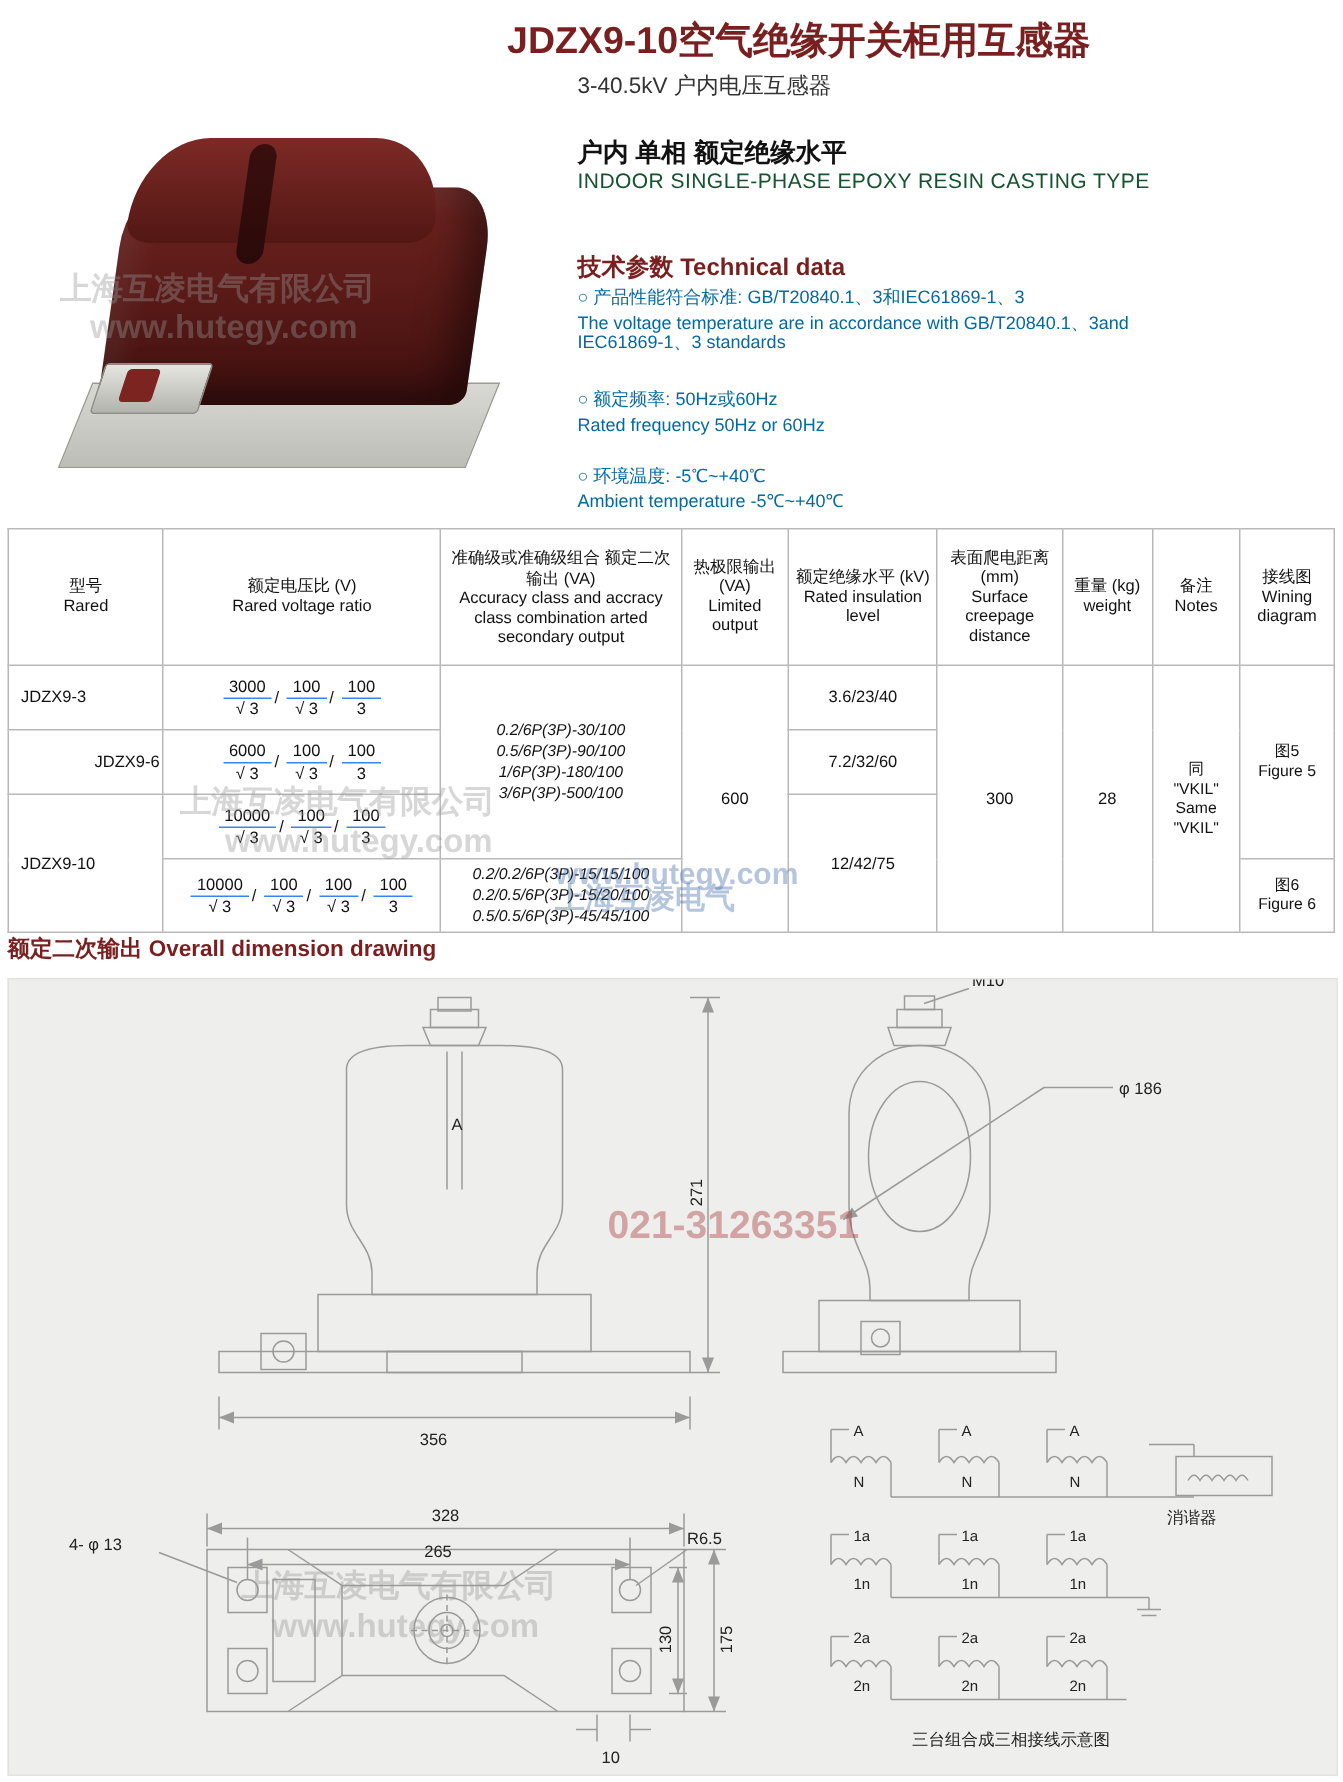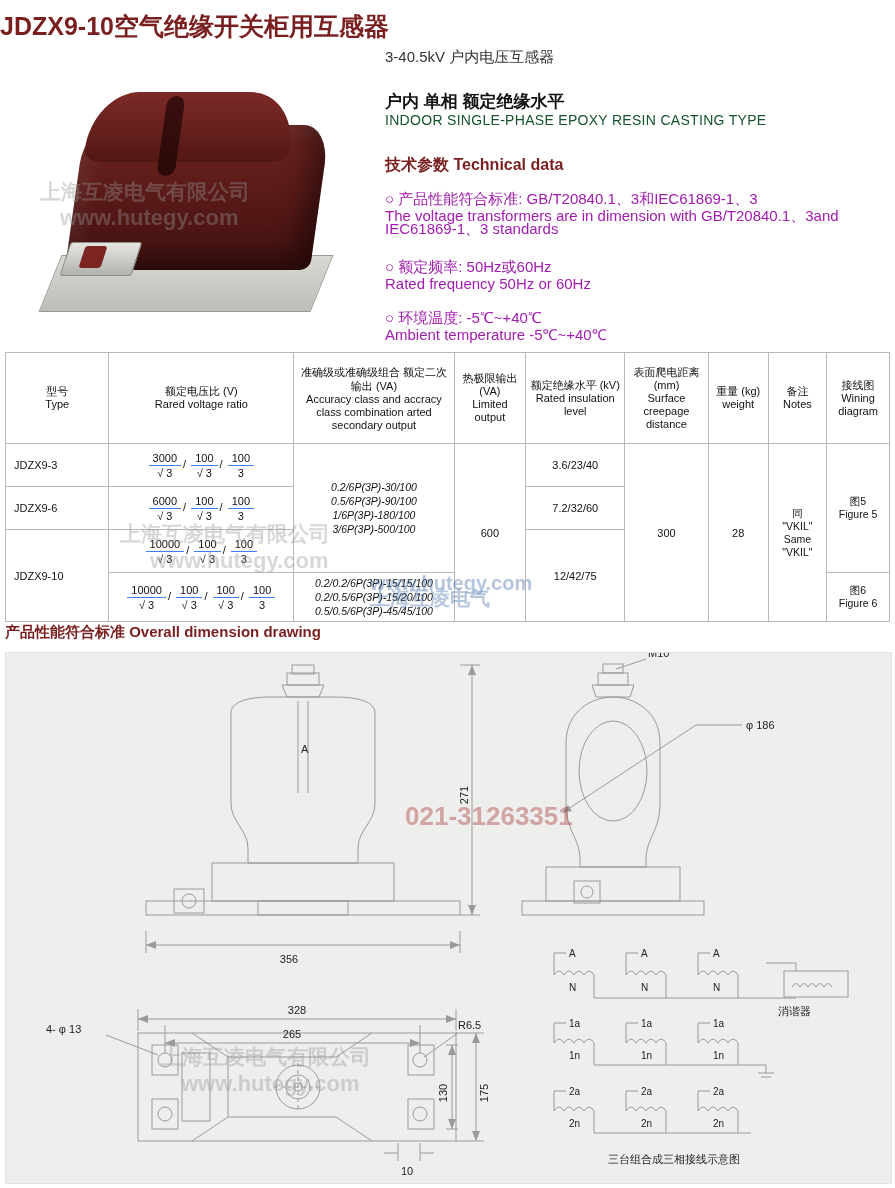--- a/index.html
+++ b/index.html
@@ -8,21 +8,21 @@
     background:#ffffff;
     font-family:"Liberation Sans", sans-serif;
     color:#1a1a1a;
     position:relative;
     overflow:hidden;
   }
   .page{position:relative;width:895px;height:1188px;}
 
   
   .title{
-    position:absolute;left:0;top:10px;width:727px;text-align:left;
+    position:absolute;left:0;top:10px;width:727px;text-align:right;
     font-size:25px;font-weight:bold;color:#7a1f1f;letter-spacing:0px;
   }
   .subtitle{
     position:absolute;left:385px;top:48px;
     font-size:15px;color:#333;
   }
 
   
   .product-img{
     position:absolute;left:30px;top:70px;width:330px;height:260px;
@@ -67,21 +67,21 @@
     font-weight:bold;pointer-events:none;white-space:nowrap;
   }
   .wm-red{color:rgba(170,60,60,.42);}
   .wm-blue{color:rgba(70,110,170,.40);}
 
   
   .rt{position:absolute;left:385px;}
   .rt-h1{font-size:17px;font-weight:bold;color:#111;}
   .rt-h1-en{font-size:14px;color:#14532d;letter-spacing:.3px;}
   .rt-tech{font-size:16px;font-weight:bold;color:#7a1f1f;}
-  .rt-p{font-size:15px;color:#a21caf;line-height:17px;}
+  .rt-p{font-size:12px;color:#0369a1;line-height:17px;}
 
   
   table.spec{
     position:absolute;left:5px;top:352px;width:885px;
     border-collapse:collapse;font-size:11px;color:#111;
     background:transparent;
   }
   table.spec th, table.spec td{
     border:1px solid #b9b9b9;text-align:center;vertical-align:middle;
     padding:3px 2px;
@@ -125,36 +125,36 @@
     <div class="pi-groove"></div>
     <div class="pi-term"></div>
     <div class="pi-term2"></div>
   </div>
 
   <div class="wm" style="left:40px;top:178px;font-size:21px;">上海互凌电气有限公司</div>
   <div class="wm" style="left:60px;top:205px;font-size:22px;">www.hutegy.com</div>
 
   <div class="rt rt-h1" style="top:90px;">户内 单相 额定绝缘水平</div>
   <div class="rt rt-h1-en" style="top:112px;">INDOOR SINGLE-PHASE EPOXY RESIN CASTING TYPE</div>
-  <div class="rt rt-tech" style="top:155px;">技术参数  Technical data</div>
+  <div class="rt rt-tech" style="top:168px;">技术参数  Technical data</div>
 
   <div class="rt rt-p" style="top:190px;">○ 产品性能符合标准: GB/T20840.1、3和IEC61869-1、3</div>
-  <div class="rt rt-p" style="top:207px;">The voltage transformers are in dimension with GB/T20840.1、3and</div>
+  <div class="rt rt-p" style="top:207px;">The voltage temperature are in accordance with GB/T20840.1、3and</div>
   <div class="rt rt-p" style="top:220px;">IEC61869-1、3 standards</div>
   <div class="rt rt-p" style="top:258px;">○ 额定频率: 50Hz或60Hz</div>
   <div class="rt rt-p" style="top:275px;">Rated frequency 50Hz or 60Hz</div>
   <div class="rt rt-p" style="top:309px;">○ 环境温度: -5℃~+40℃</div>
   <div class="rt rt-p" style="top:326px;">Ambient temperature -5℃~+40℃</div>
 
   <table class="spec">
     <thead>
       <tr>
         <th style="width:105px">
           <div>型号</div>
-          <div>Type</div>
+          <div>Rared</div>
         </th>
         <th style="width:183px">
           <div>额定电压比 (V)</div>
           <div>Rared voltage ratio</div>
         </th>
         <th style="width:160px">
           <div style="line-height:14px">准确级或准确级组合 额定二次输出 (VA)</div>
           <div style="line-height:13px">Accuracy class and accracy class combination arted secondary output</div>
         </th>
         <th style="width:70px">
@@ -217,21 +217,21 @@
           <div>Same</div>
           <div>"VKIL"</div>
         </td>
         <td rowspan="3" class="small-note">
           <div>图5</div>
           <div>Figure 5</div>
         </td>
       </tr>
 
       <tr>
-        <td style="text-align:left;padding-left:8px">JDZX9-6</td>
+        <td style="text-align:right;padding-left:8px">JDZX9-6</td>
         <td class="ratio-cell">
           <span class="frac">
             <span class="num">6000</span>
             <span class="den">√ 3</span>
           </span>/
           <span class="frac">
             <span class="num">100</span>
             <span class="den">√ 3</span>
           </span>/
           <span class="frac">
@@ -292,21 +292,21 @@
       </tr>
     </tbody>
   </table>
 
   <div class="wm" style="left:120px;top:520px;font-size:21px;">上海互凌电气有限公司</div>
   <div class="wm" style="left:150px;top:548px;font-size:22px;">www.hutegy.com</div>
   <div class="wm wm-blue" style="left:370px;top:545px;font-size:20px;margin-top:40px;">上海互凌电气</div>
   <div class="wm wm-blue" style="left:370px;top:572px;font-size:20px;">www.hutegy.com</div>
 
   <div class="sec2-title">
-    <span>产品性能符合标准</span>
+    <span>额定二次输出</span>
     <span class="en">Overall dimension drawing</span>
   </div>
 
   <div class="draw">
     <svg width="885" height="528" viewBox="0 0 885 528">
       <g fill="none" stroke="#9a9a9a" stroke-width="1">
 
         <rect x="281" y="20" width="32" height="12"></rect>
         <rect x="286" y="12" width="22" height="9"></rect>
         <path d="M276,32 L318,32 L313,44 L281,44 Z"></path>

